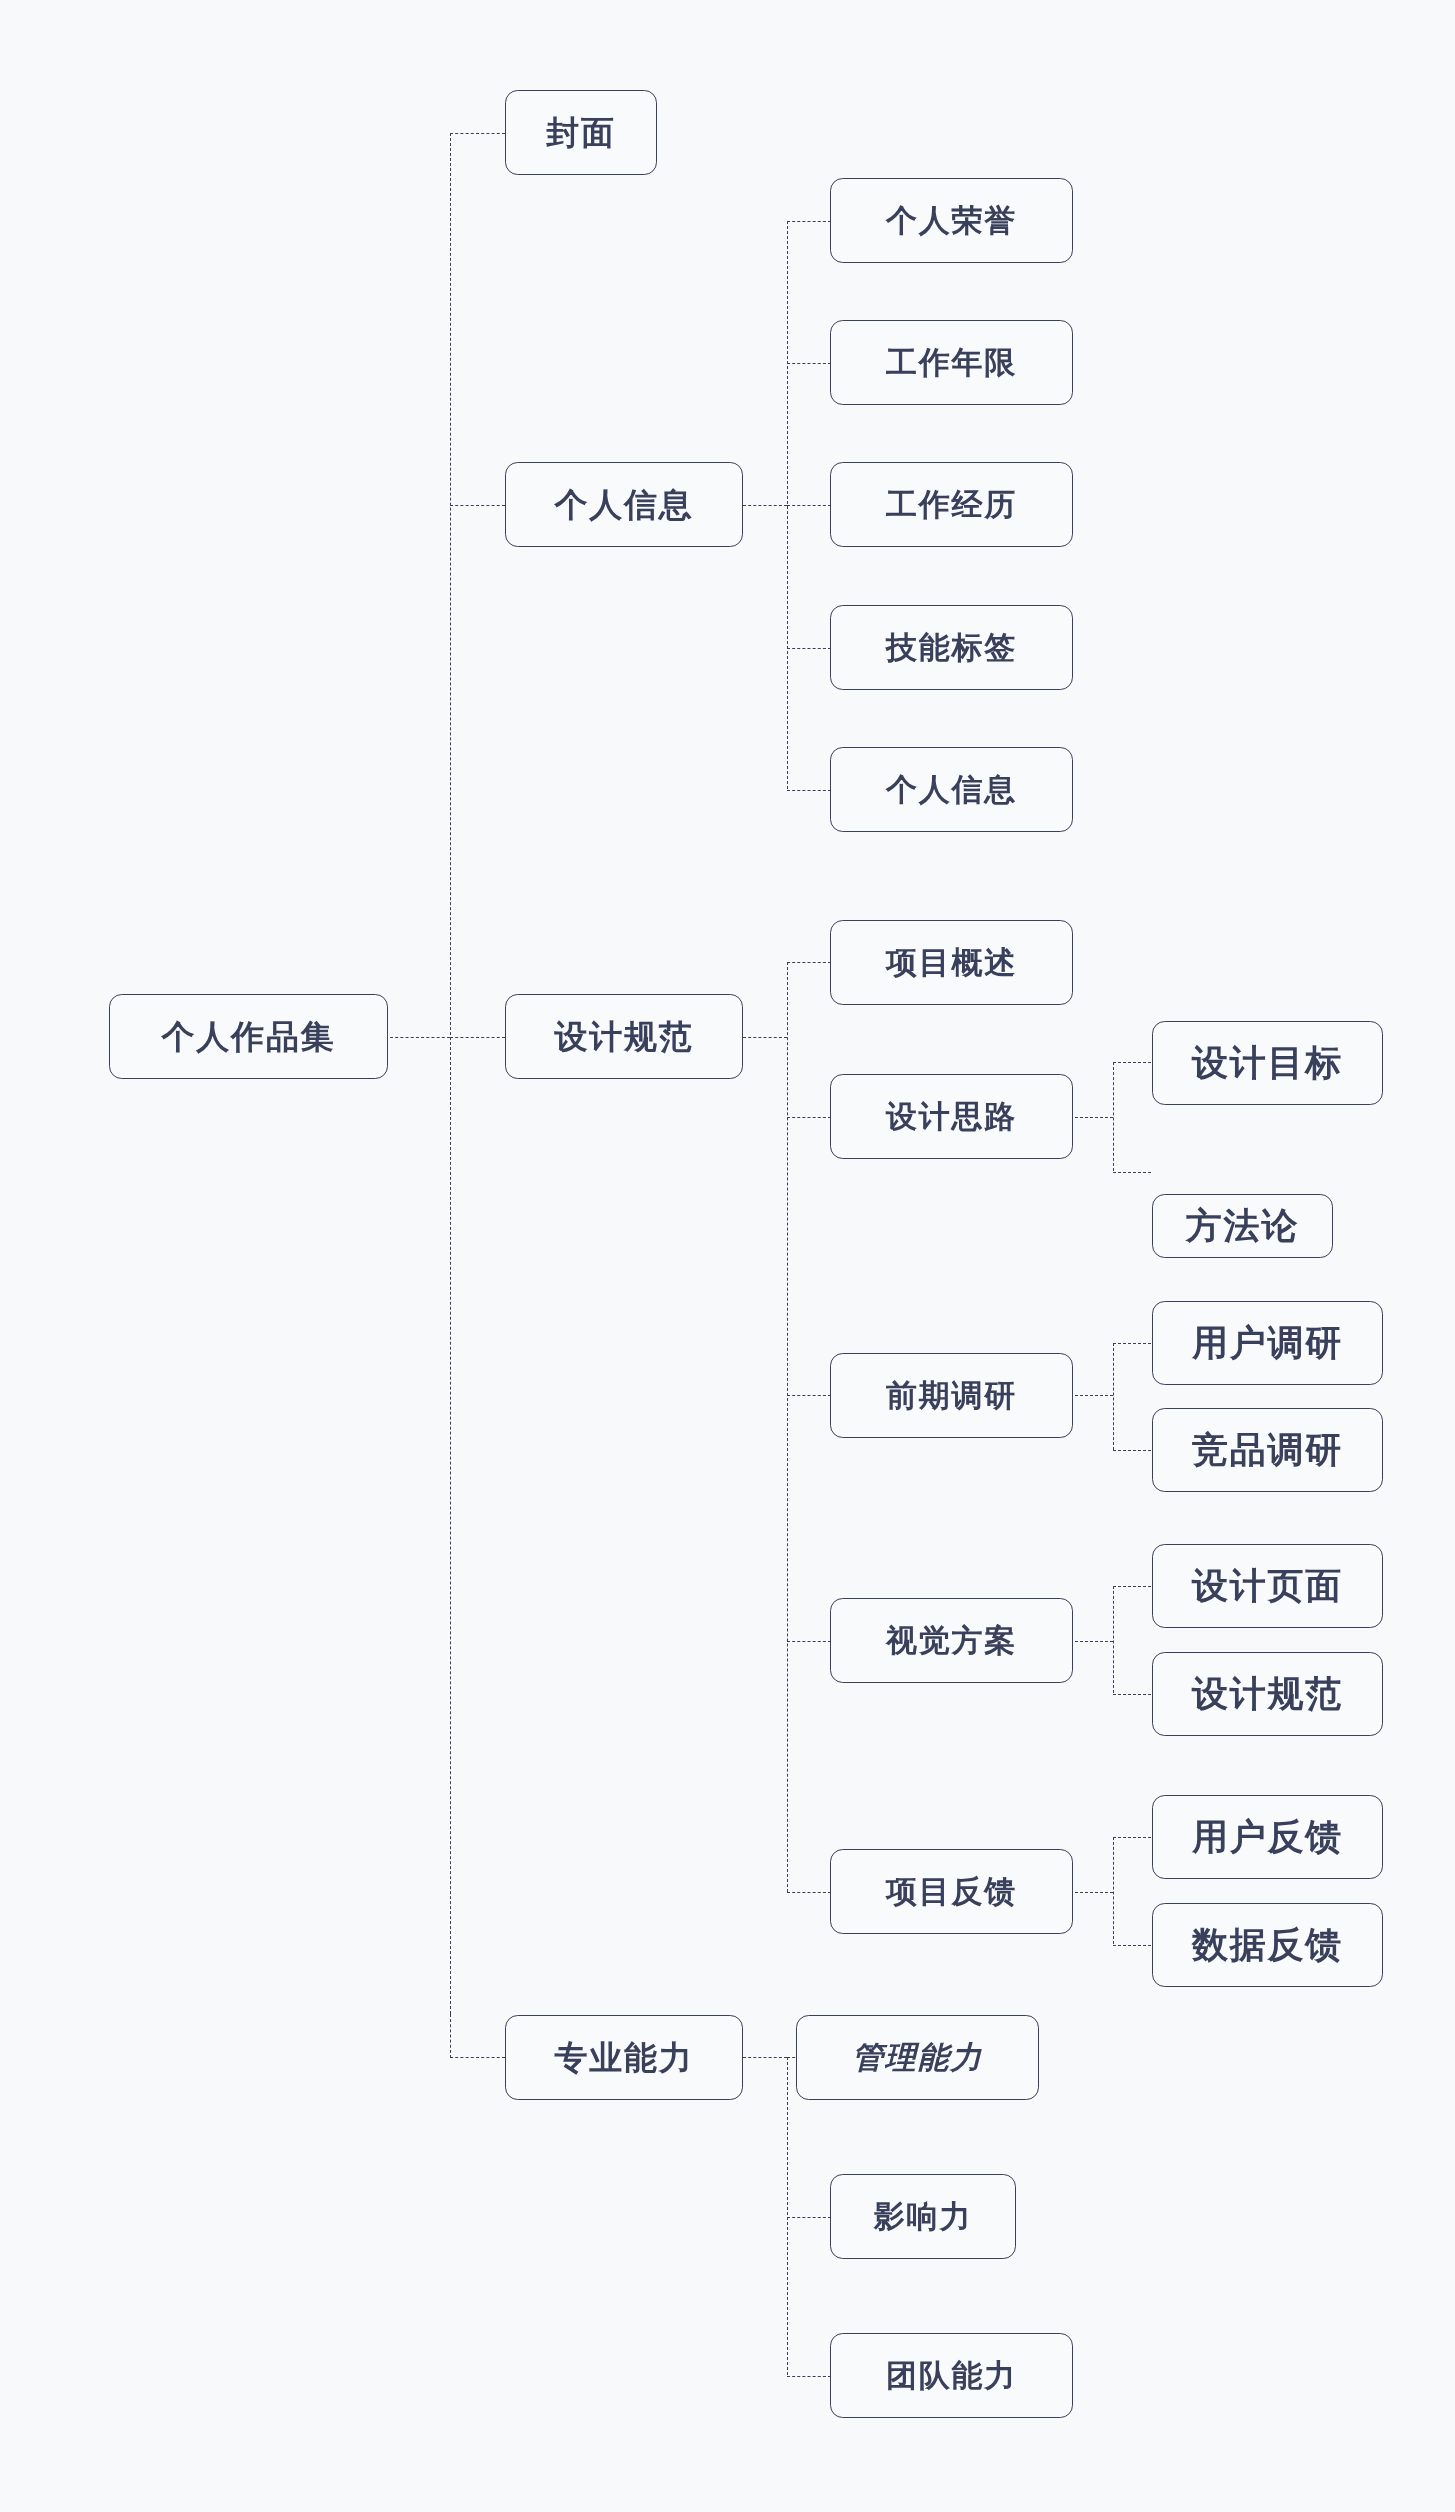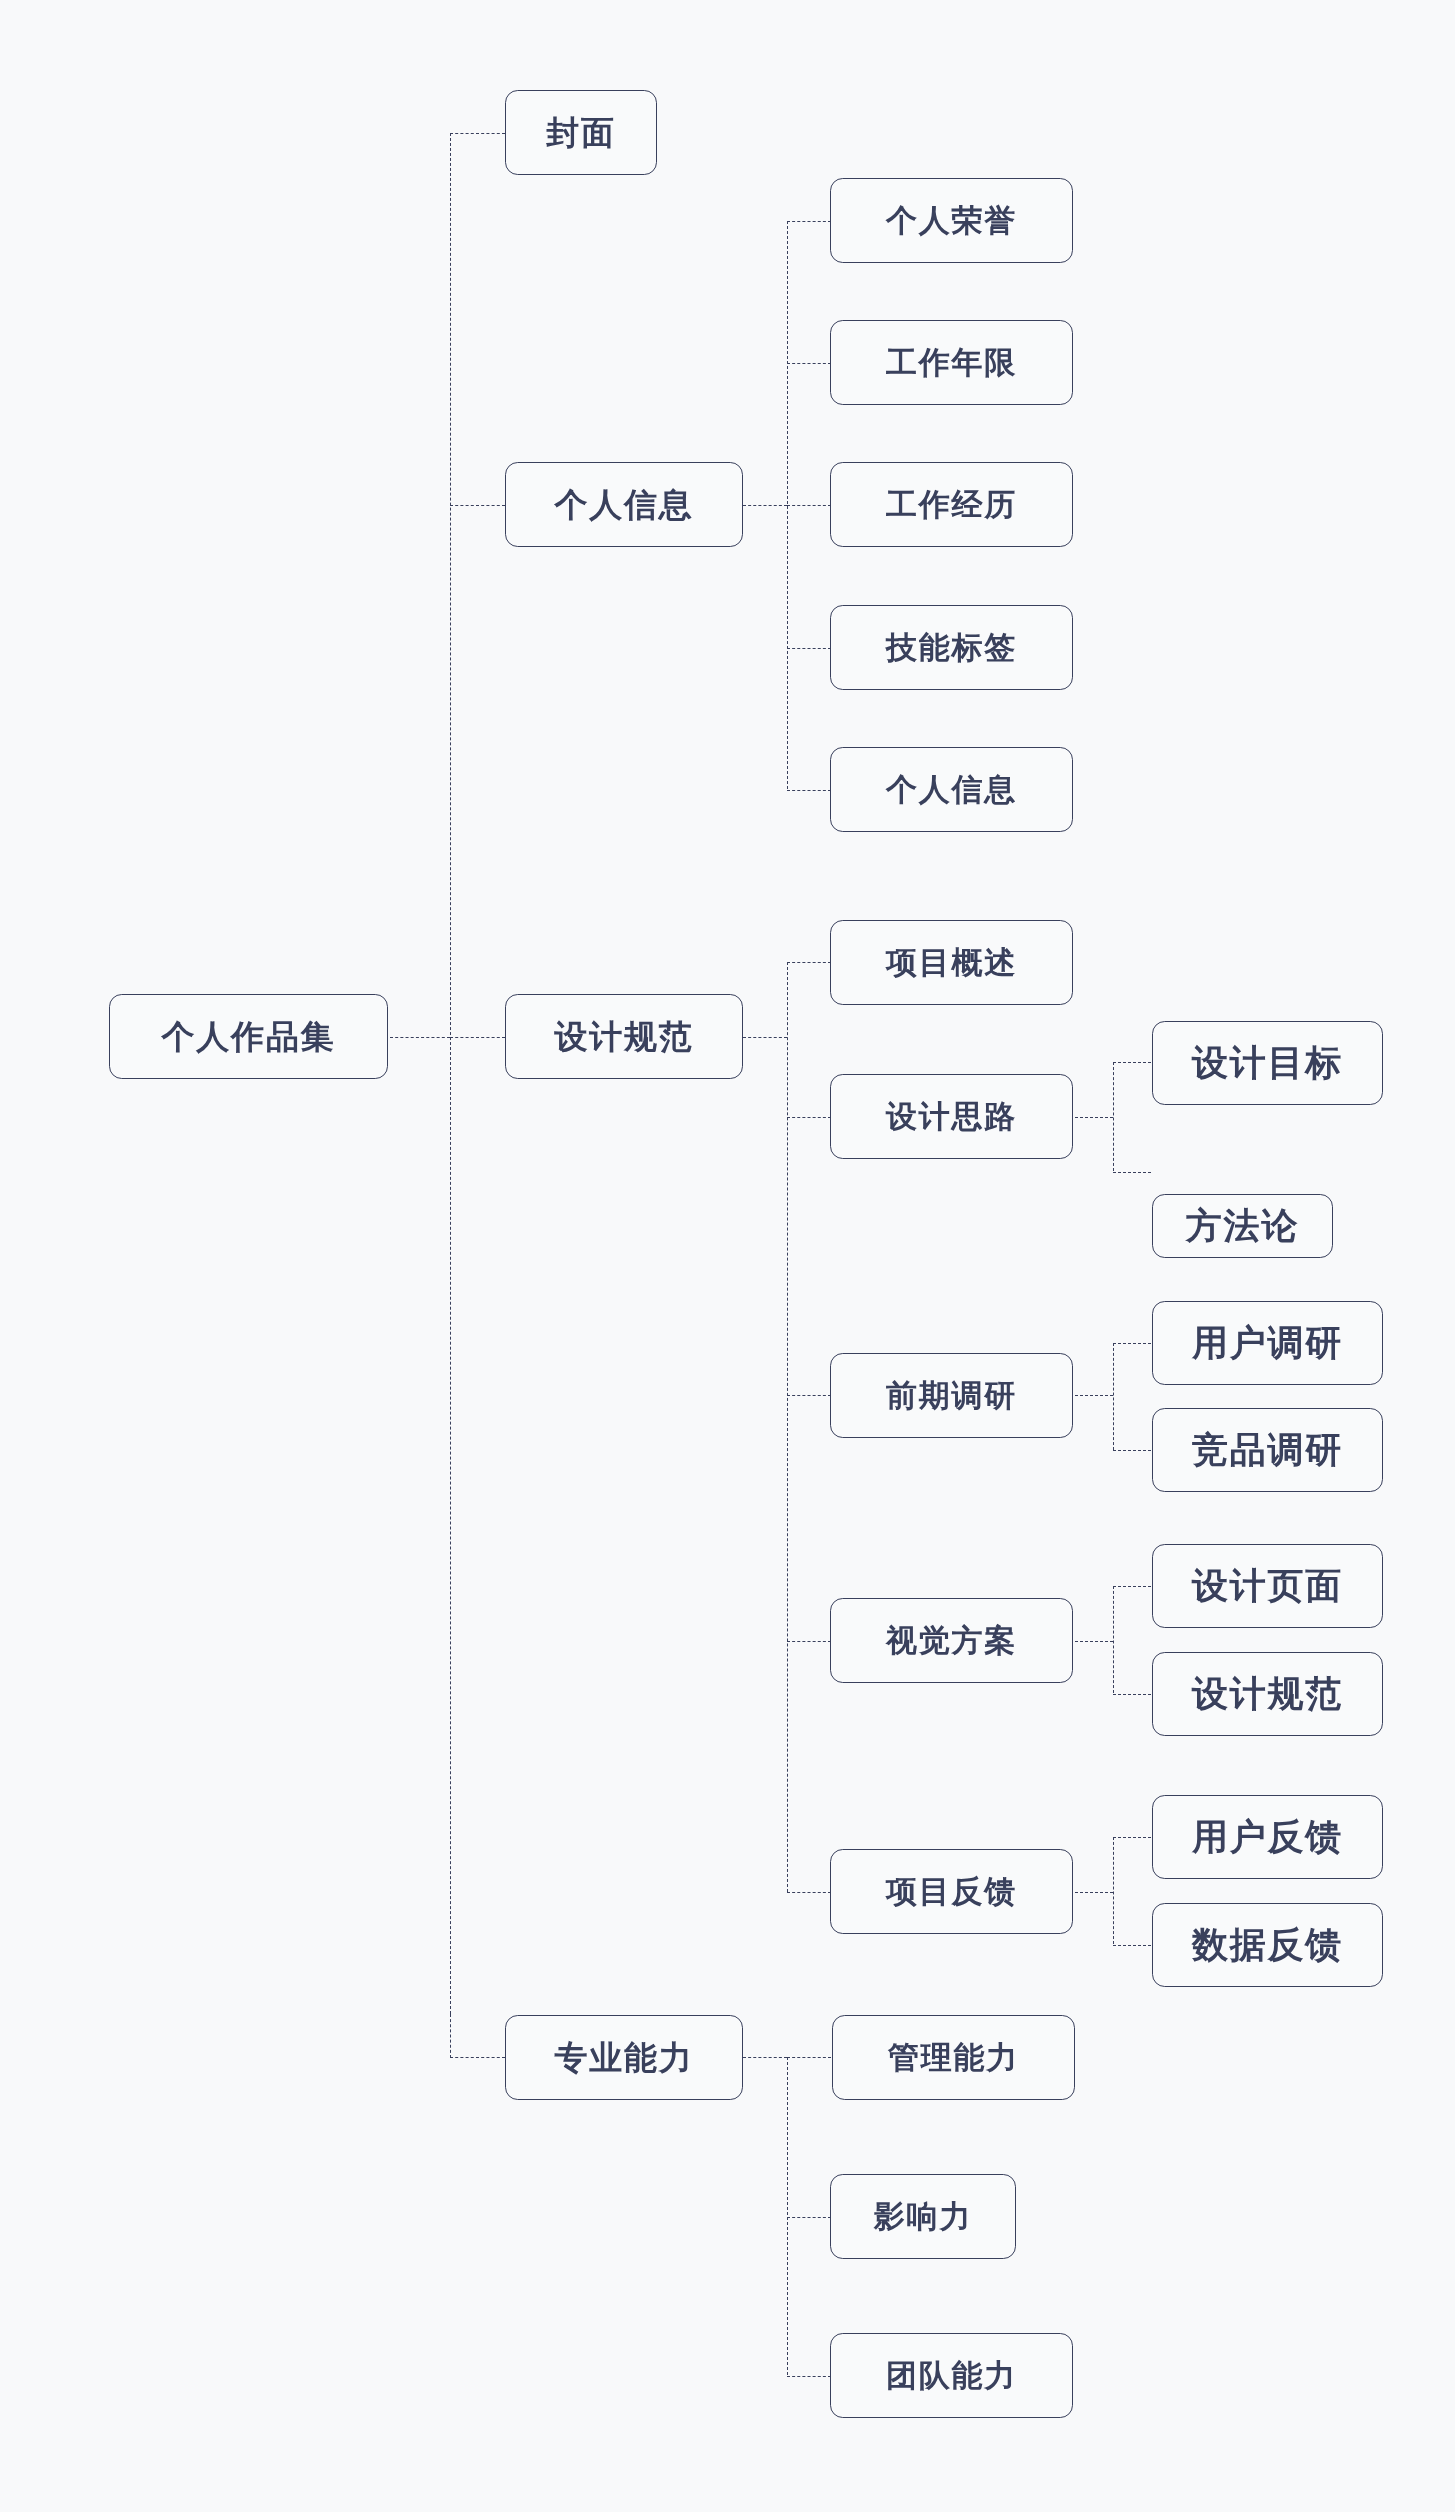--- a/index.html
+++ b/index.html
@@ -119,21 +119,21 @@
   <div class="node lvl3" style="left:830px; top:462px; width:243px; height:85px;">工作经历</div>
   <div class="node lvl3" style="left:830px; top:605px; width:243px; height:85px;">技能标签</div>
   <div class="node lvl3" style="left:830px; top:747px; width:243px; height:85px;">个人信息</div>
 
   <div class="node lvl3" style="left:830px; top:920px; width:243px; height:85px;">项目概述</div>
   <div class="node lvl3" style="left:830px; top:1074px; width:243px; height:85px;">设计思路</div>
   <div class="node lvl3" style="left:830px; top:1353px; width:243px; height:85px;">前期调研</div>
   <div class="node lvl3" style="left:830px; top:1598px; width:243px; height:85px;">视觉方案</div>
   <div class="node lvl3" style="left:830px; top:1849px; width:243px; height:85px;">项目反馈</div>
 
-  <div class="node lvl3" style="left:832px; top:2015px; width:243px; height:85px;">管理能力</div>
+  <div class="node lvl3" style="left:796px; top:2015px; width:243px; height:85px;font-style:italic;">管理能力</div>
   <div class="node lvl3" style="left:830px; top:2174px; width:186px; height:85px;">影响力</div>
   <div class="node lvl3" style="left:830px; top:2333px; width:243px; height:85px;">团队能力</div>
 
   <div class="node lvl4" style="left:1152px; top:1021px; width:231px; height:84px;">设计目标</div>
   <div class="node lvl4" style="left:1152px; top:1194px; width:181px; height:64px;">方法论</div>
 
   <div class="node lvl4" style="left:1152px; top:1301px; width:231px; height:84px;">用户调研</div>
   <div class="node lvl4" style="left:1152px; top:1408px; width:231px; height:84px;">竞品调研</div>
 
   <div class="node lvl4" style="left:1152px; top:1544px; width:231px; height:84px;">设计页面</div>

